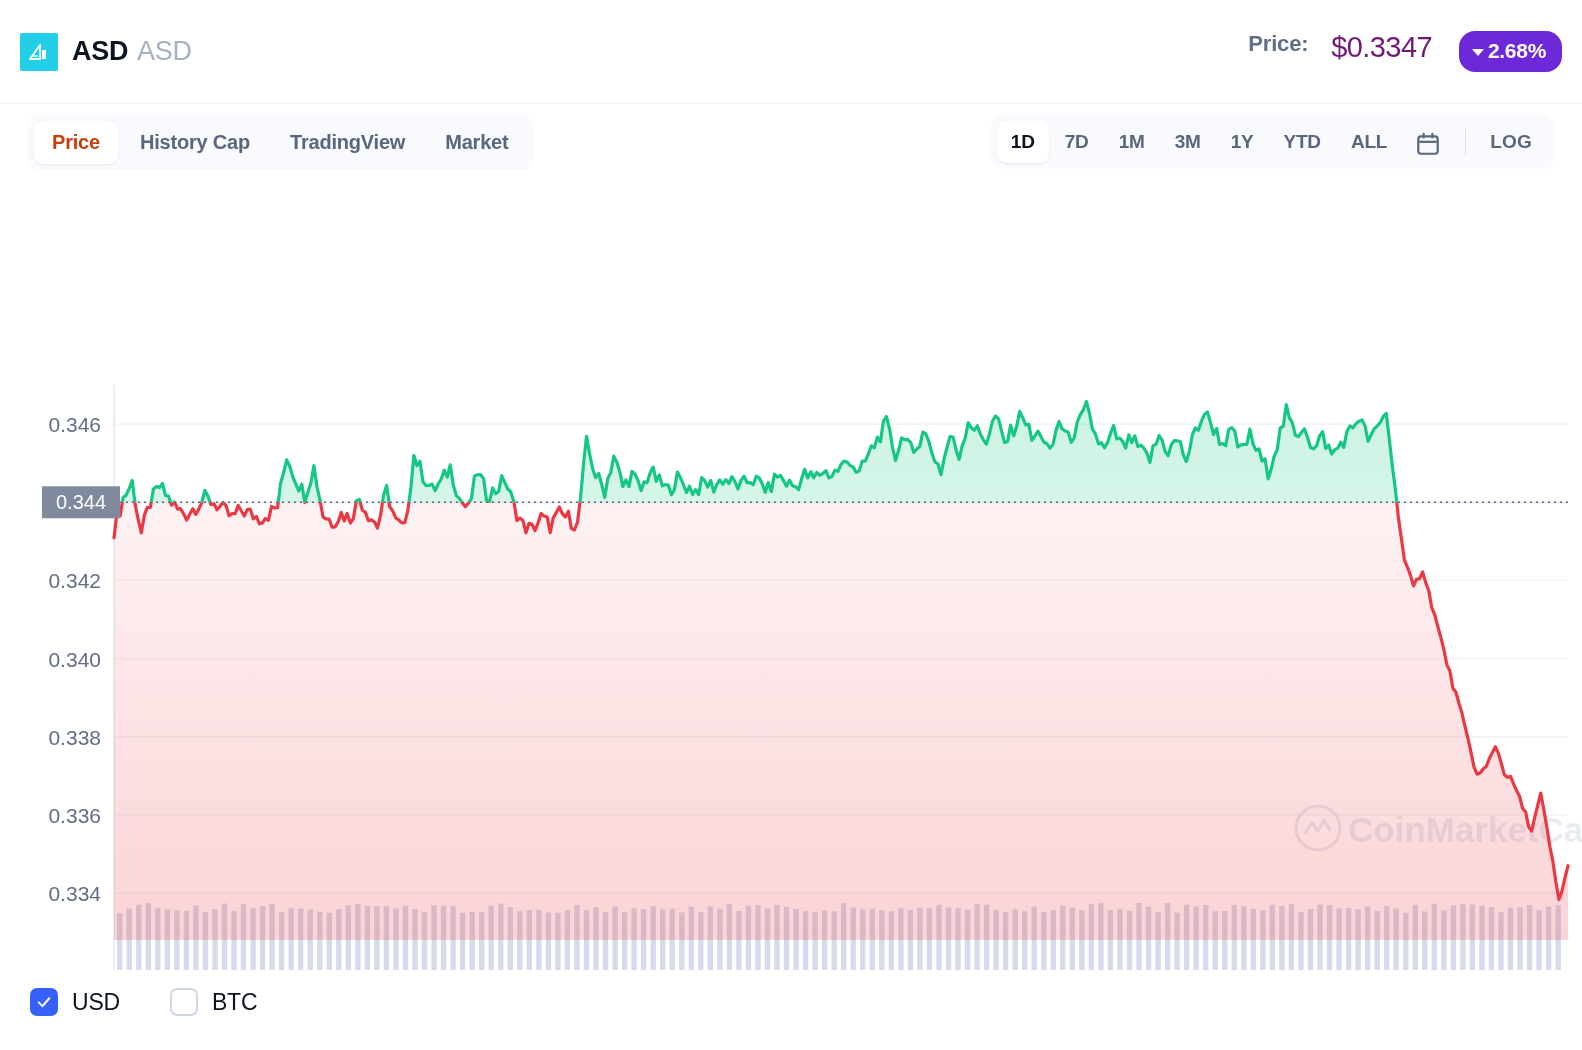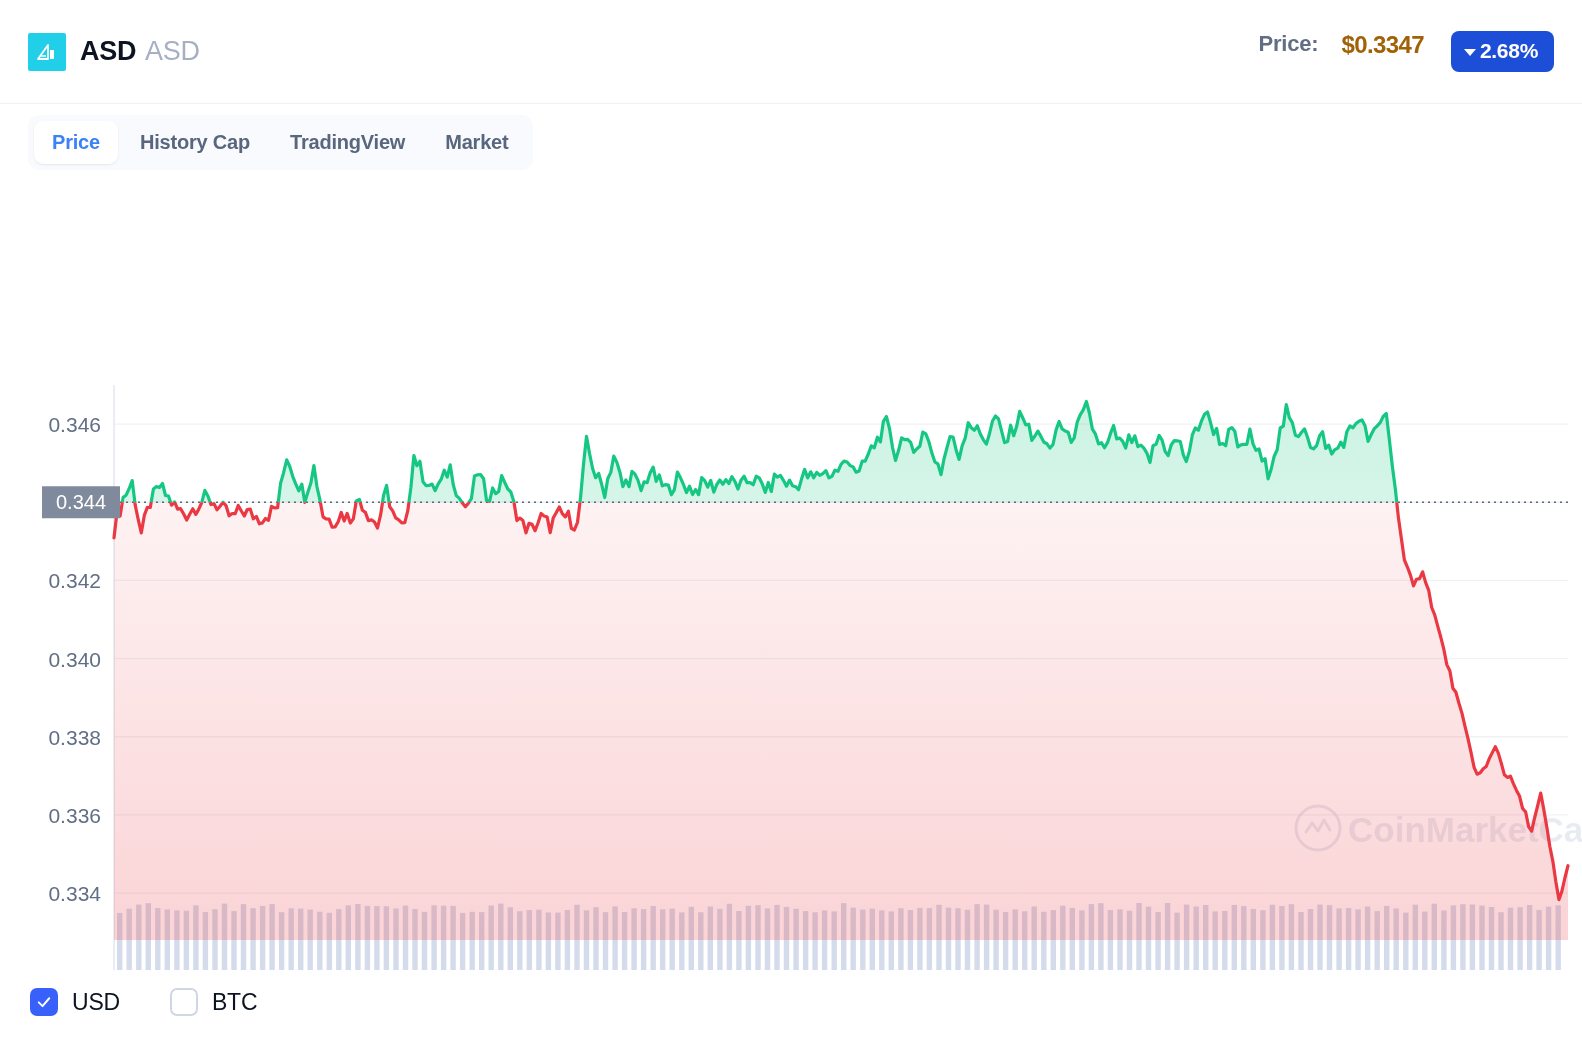--- a/index.html
+++ b/index.html
@@ -11,21 +11,21 @@
     overflow: hidden;
   }
 
   
   .header {
     position: relative;
     height: 104px;
     border-bottom: 1px solid #eff2f5;
     display: flex;
     align-items: center;
-    padding: 0 28px;
+    padding: 0 20px;
   }
   .coin-id { display: flex; align-items: center; gap: 14px; }
   .coin-logo {
     width: 38px; height: 38px;
     background: #22cfe8;
     border-radius: 2px;
     display: flex; align-items: center; justify-content: center;
   }
   .coin-name {
     font-size: 27px; font-weight: 700; color: #0d1421;
@@ -37,28 +37,28 @@
   }
   .price-block {
     margin-left: auto;
     display: flex; align-items: flex-start; gap: 27px;
   }
   .price-label {
     font-size: 22px; font-weight: 700; color: #616e85;
     letter-spacing: -0.2px;
   }
   .price-value {
-    font-size: 24px; font-weight: 700; color: #a16207;
+    font-size: 29px; font-weight: 400; color: #701a75;
     letter-spacing: -0.6px; margin-left: -4px;
   }
   .change-badge {
-    background: #1d4ed8;
+    background: #6d28d9;
     color: #ffffff;
     font-size: 21px; font-weight: 700;
-    border-radius: 8px;
+    border-radius: 16px;
     padding: 8px 16px 9px 13px;
     display: flex; align-items: center; gap: 4px;
     letter-spacing: -0.3px;
   }
   .caret-down {
     width: 0; height: 0;
     border-left: 6px solid transparent;
     border-right: 6px solid transparent;
     border-top: 7px solid #ffffff;
     margin-top: 2px;
@@ -82,21 +82,21 @@
     font-size: 20px; font-weight: 700;
     color: #58667e;
     padding: 10px 18px;
     border-radius: 9px;
     cursor: pointer;
     white-space: nowrap;
     letter-spacing: -0.2px;
   }
   .tab.active {
     background: #ffffff;
-    color: #3b82f6;
+    color: #c2410c;
     box-shadow: 0 1px 2px rgba(88,102,126,.12);
   }
 
   .range-group {
     margin-left: auto;
     display: flex; align-items: center;
     background: #f8fafd;
     border-radius: 11px;
     padding: 6px 10px 6px 6px;
     gap: 2px;
@@ -186,20 +186,39 @@
 </div>
 
 <div class="toolbar">
   <div class="tab-group">
     <div class="tab active">Price</div>
     <div class="tab">History Cap</div>
     <div class="tab">TradingView</div>
     <div class="tab">Market</div>
   </div>
 
+  <div class="range-group">
+    <div class="range active">1D</div>
+    <div class="range">7D</div>
+    <div class="range">1M</div>
+    <div class="range">3M</div>
+    <div class="range">1Y</div>
+    <div class="range">YTD</div>
+    <div class="range">ALL</div>
+    <div class="cal-btn">
+      <svg width="26" height="26" viewBox="0 0 24 24" aria-hidden="true">
+        <rect x="3" y="5" width="18" height="16" rx="2.5" fill="none" stroke="#58667e" stroke-width="2"></rect>
+        <path d="M3 10 H21" stroke="#58667e" stroke-width="2"></path>
+        <path d="M8 2.5 V6" stroke="#58667e" stroke-width="2" stroke-linecap="round"></path>
+        <path d="M16 2.5 V6" stroke="#58667e" stroke-width="2" stroke-linecap="round"></path>
+      </svg>
+    </div>
+    <div class="v-divider"></div>
+    <div class="log-btn">LOG</div>
+  </div>
 </div>
 
 <div class="chart-area">
   <svg class="chart-svg" id="chart-svg" width="1582" height="790" viewBox="0 0 1582 790">
     <defs>
       <linearGradient id="gradUp" x1="0" y1="0" x2="0" y2="1">
         <stop offset="0%" stop-color="#16c784" stop-opacity="0.22"></stop>
         <stop offset="100%" stop-color="#16c784" stop-opacity="0.00"></stop>
       </linearGradient>
       <linearGradient id="gradDown" x1="0" y1="0" x2="0" y2="1">

